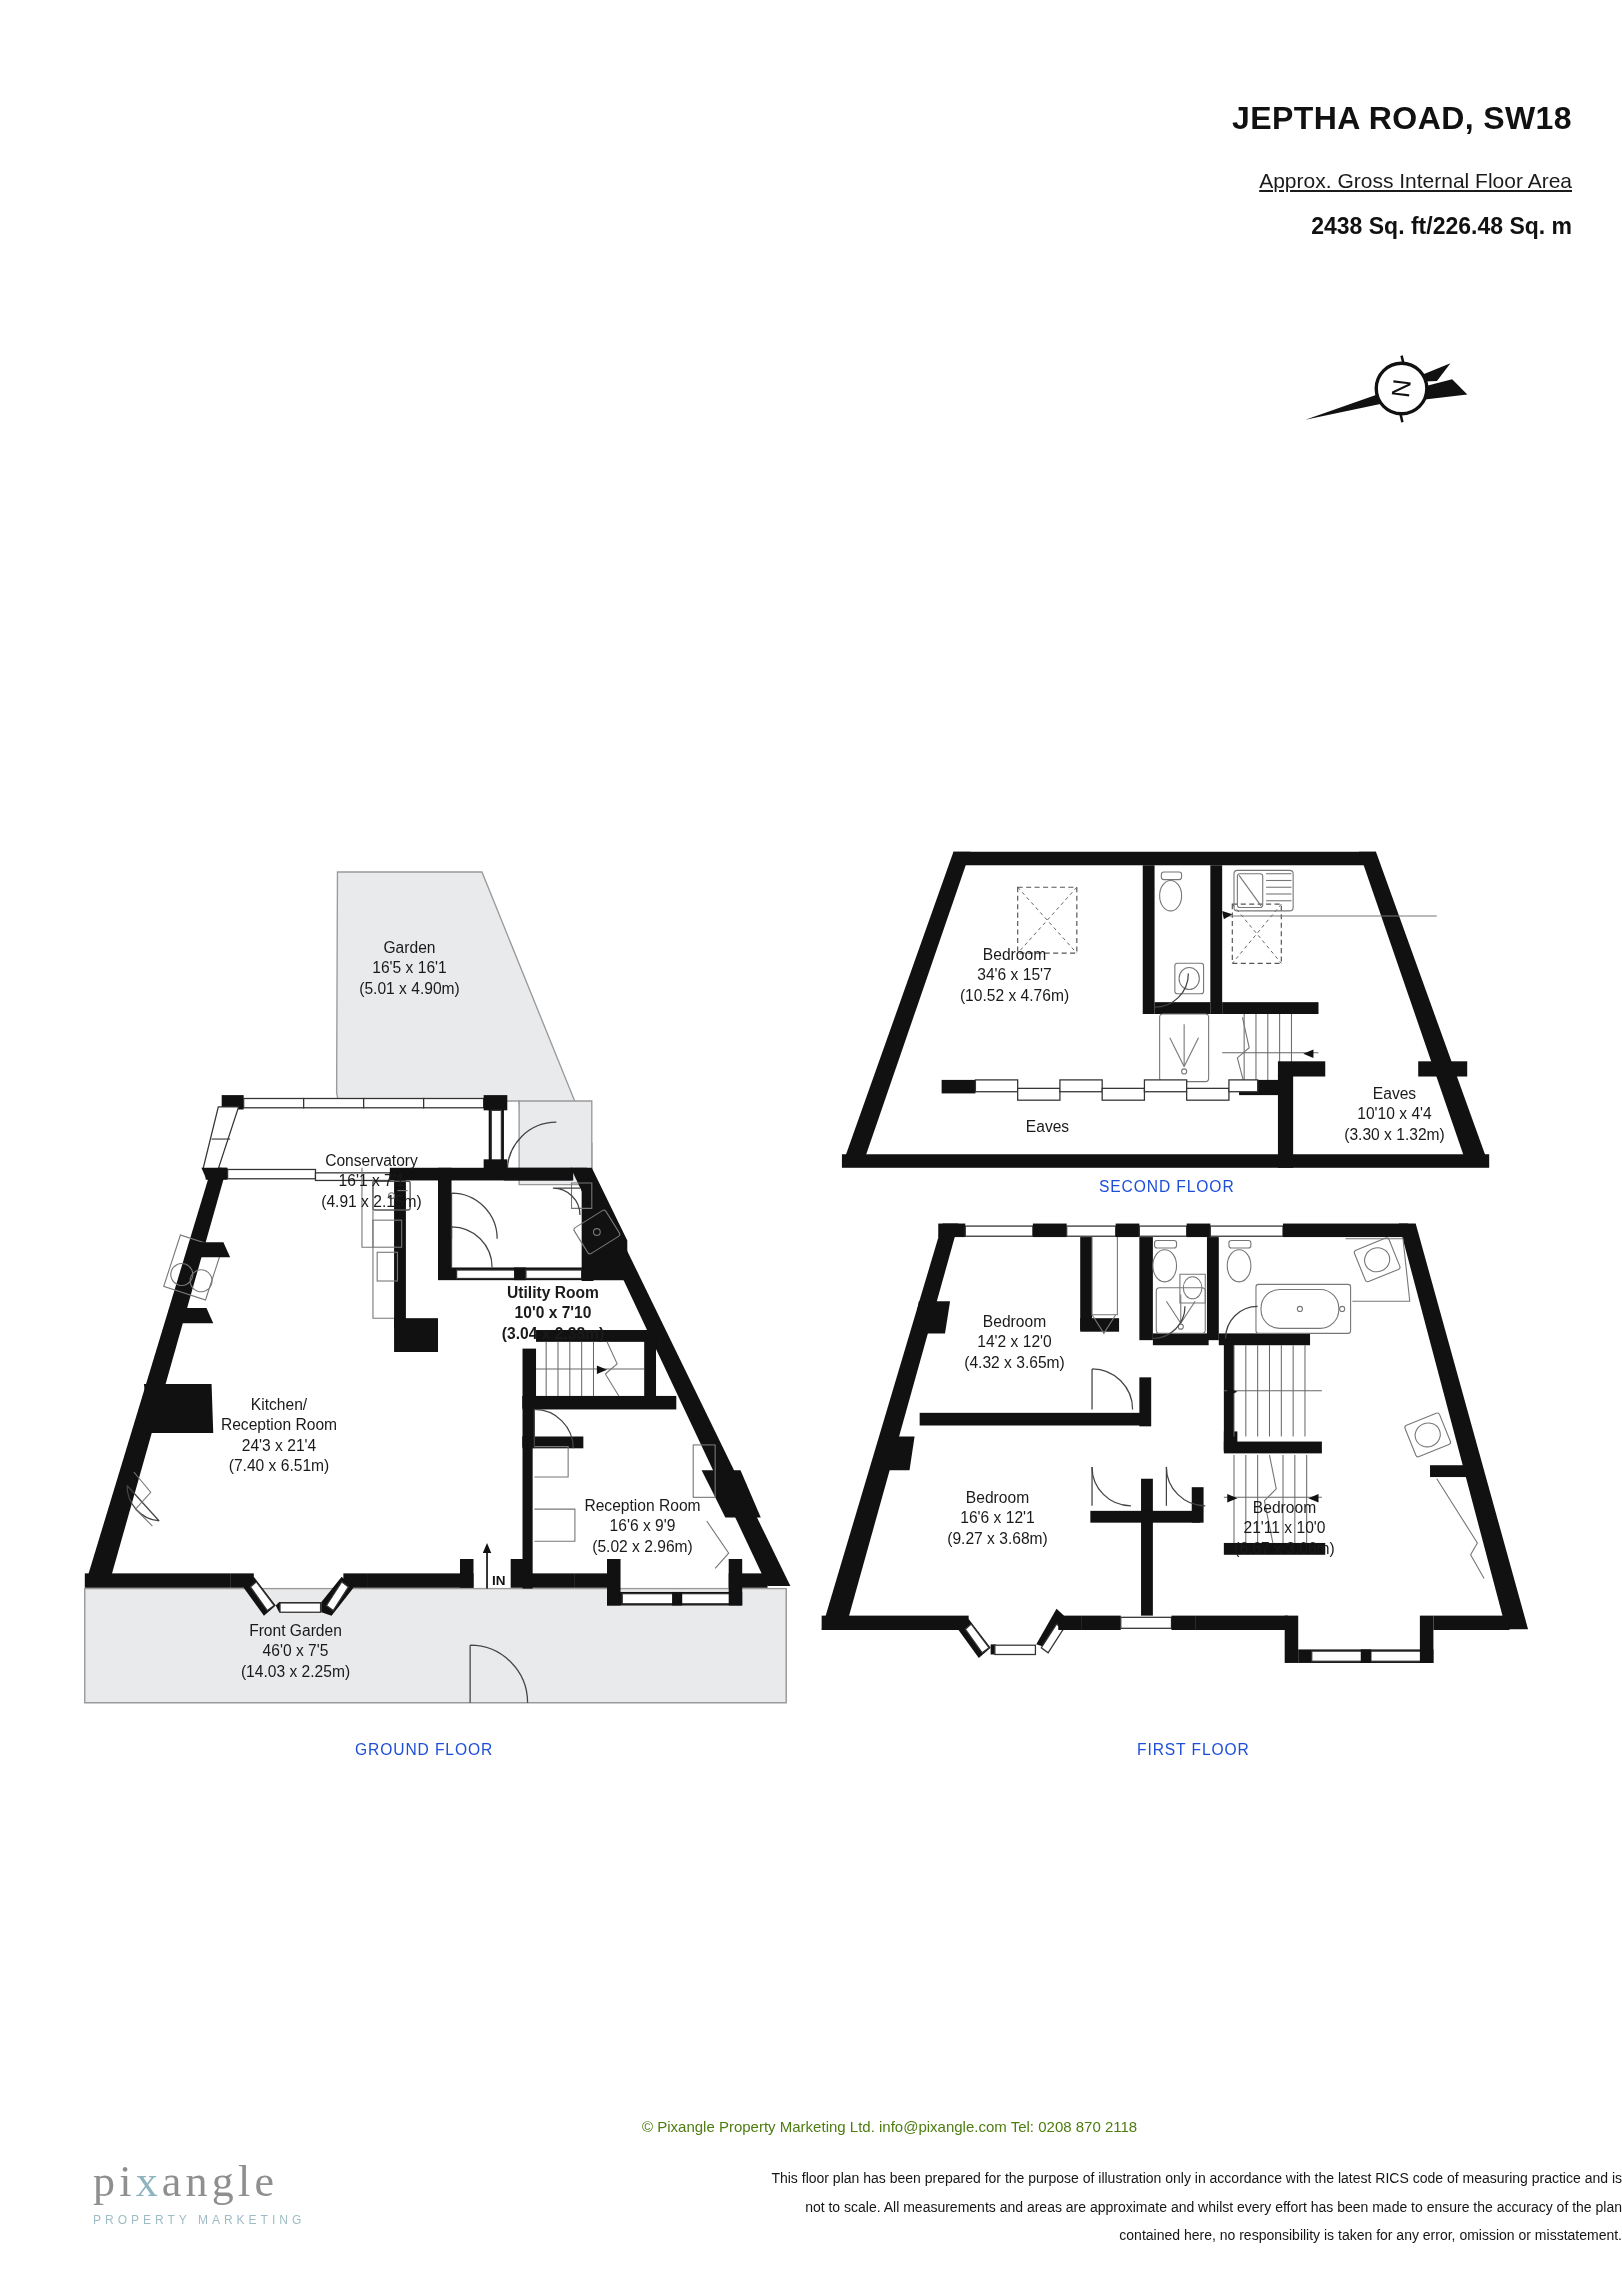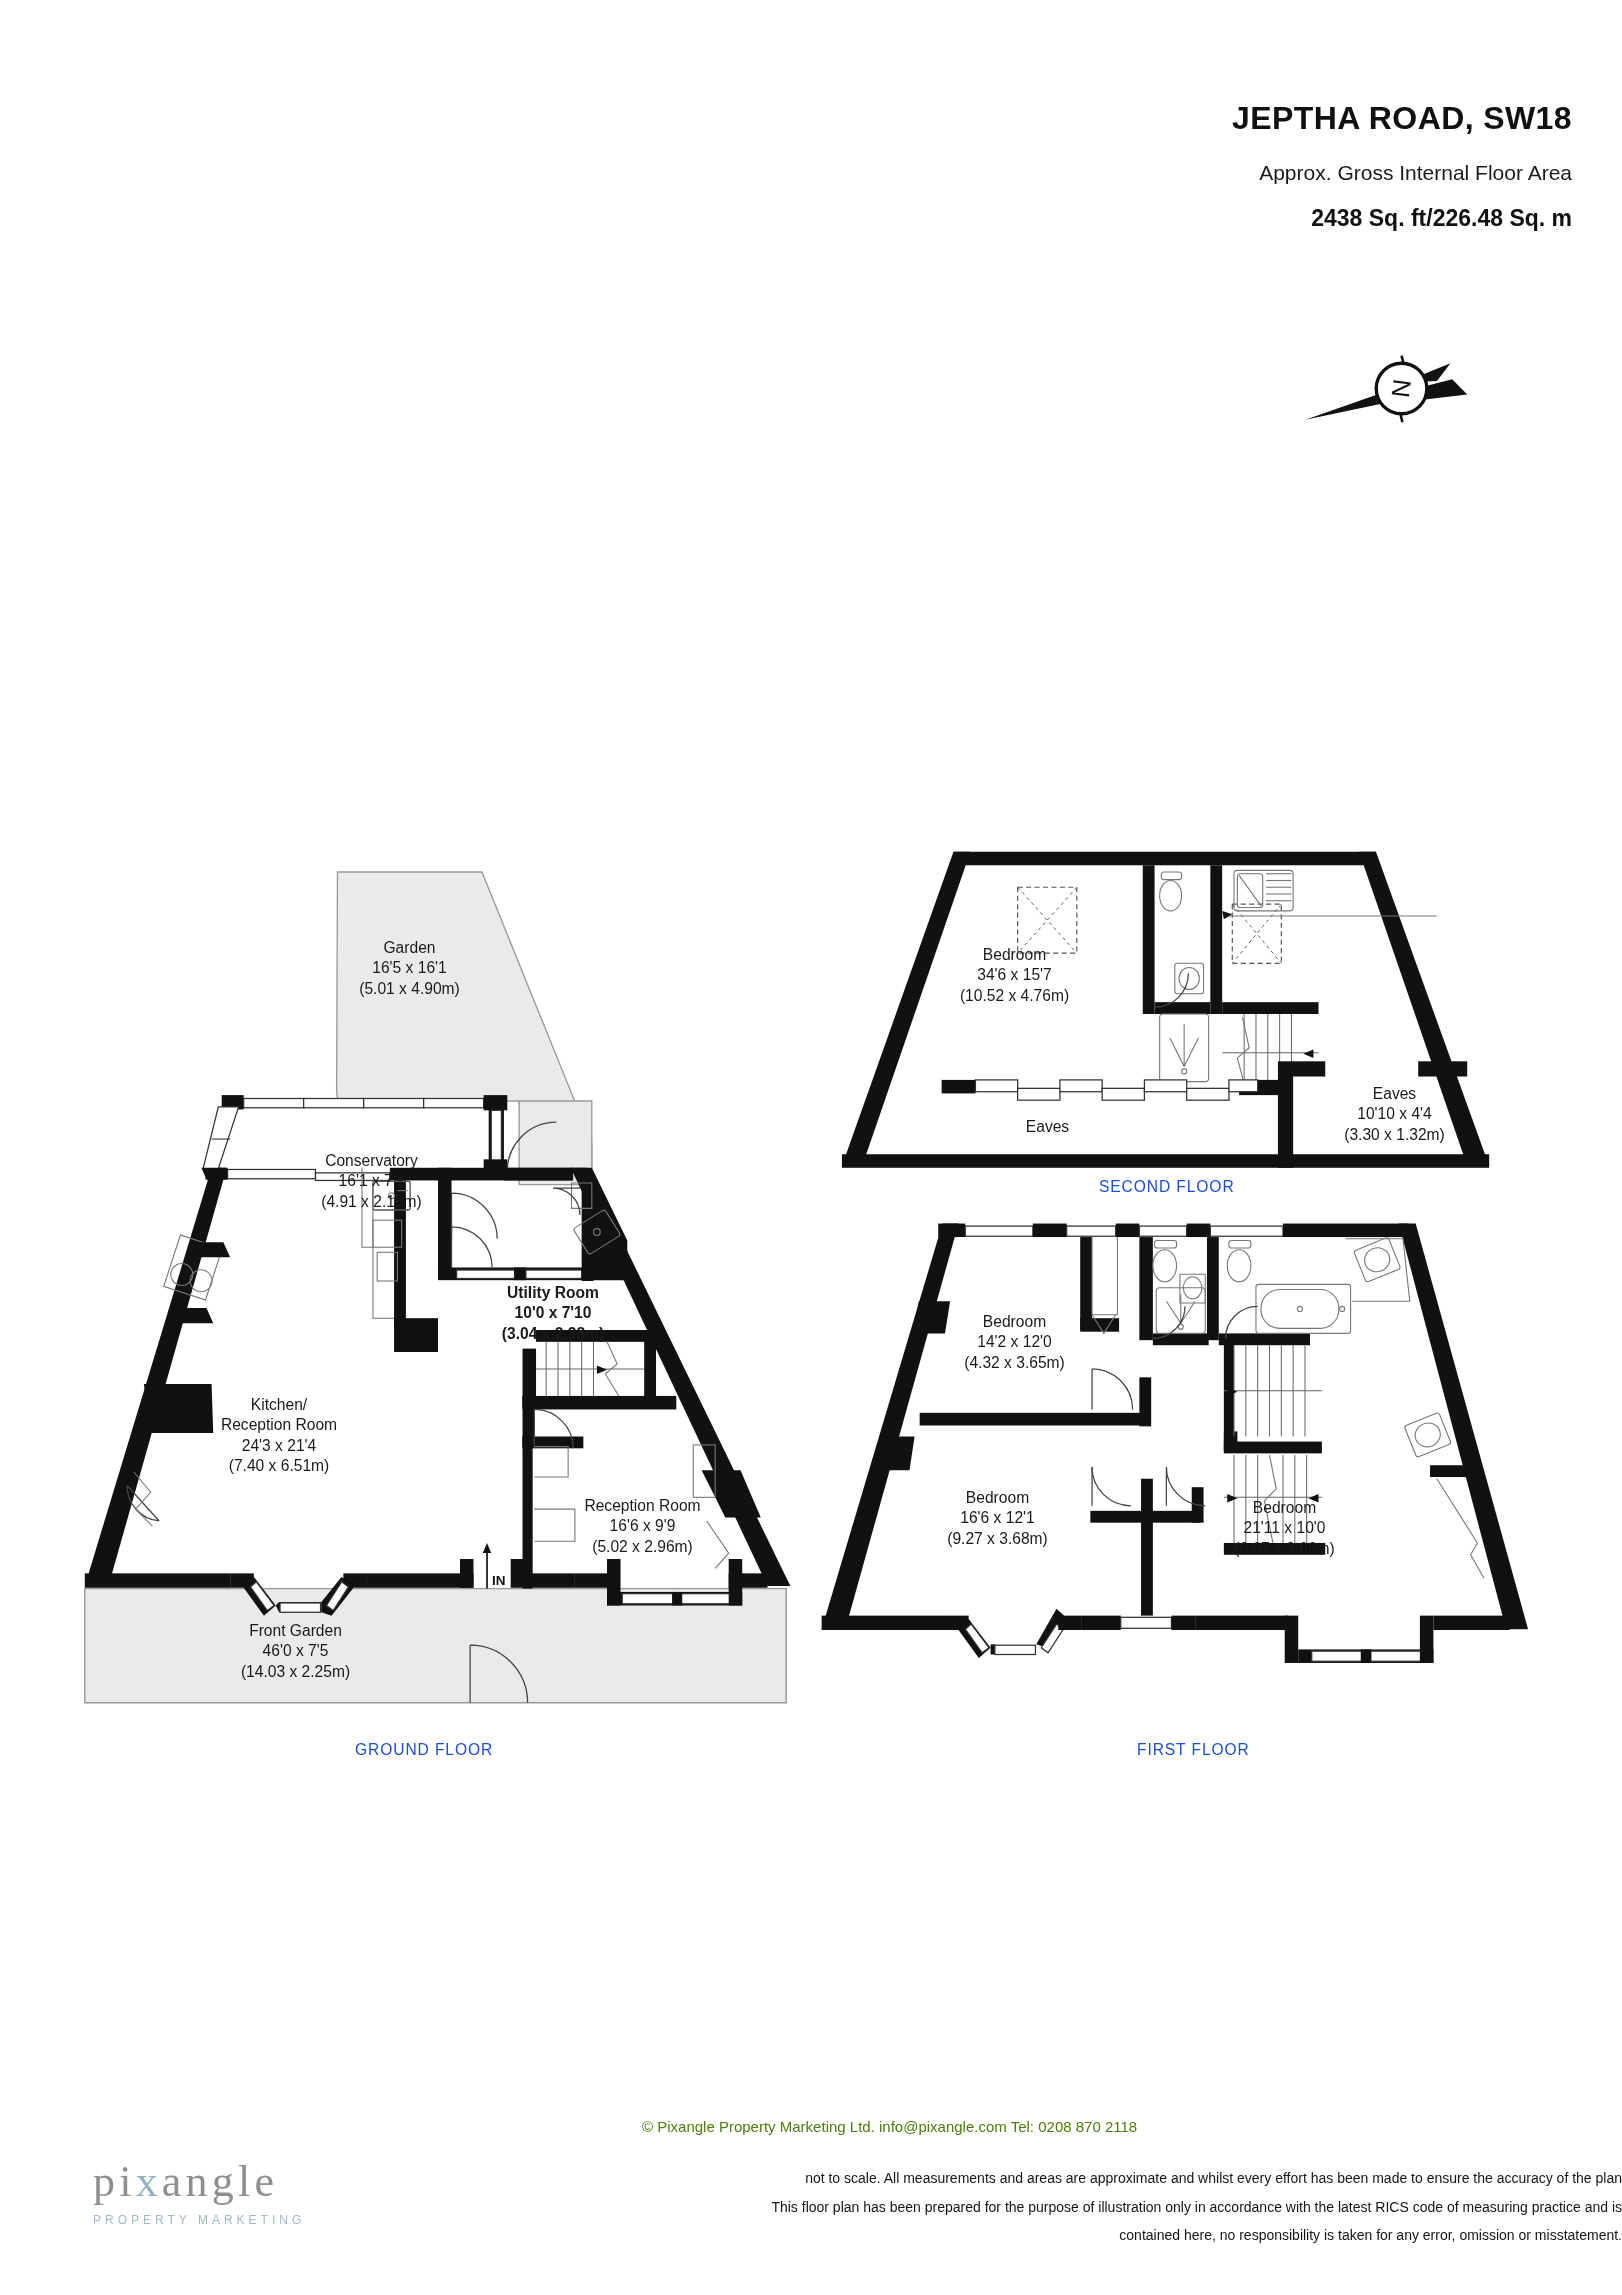--- a/index.html
+++ b/index.html
@@ -5,21 +5,21 @@
   html,body{margin:0;padding:0;background:#ffffff;}
   body{
     width:1623px;height:2295px;position:relative;overflow:hidden;
     font-family:"Liberation Sans","DejaVu Sans",sans-serif;
     color:#1a1a1a;-webkit-font-smoothing:antialiased;
   }
 
   
   #header{position:absolute;left:896px;top:101px;width:676px;text-align:right;}
   #title{font-size:32px;font-weight:bold;letter-spacing:0.4px;color:#111;line-height:1.1;margin:0;text-align:right;}
-  #subtitle{font-size:21px;font-weight:400;color:#1b1b1b;margin-top:25px;line-height:1.1;}
+  #subtitle{font-size:21px;font-weight:400;color:#1b1b1b;margin-top:33px;line-height:1.1;text-decoration:underline;}
   #area{font-size:23px;font-weight:bold;color:#111;margin-top:22px;line-height:1.1;}
 
   
   #compass{position:absolute;left:1302px;top:342px;width:194px;height:93px;}
 
   
   #plan{position:absolute;left:0;top:0;width:1623px;height:2295px;}
 
   
   .floor-caption{
@@ -521,22 +521,22 @@
   <span class="d1">21'11 x 10'0</span>
   <span class="d2">(6.67 x 3.06m)</span>
 </div>
 
 <div class="floor-caption" style="left:355px;top:1741px;">GROUND FLOOR</div>
 <div class="floor-caption" style="left:1137px;top:1741px;">FIRST FLOOR</div>
 <div class="floor-caption" style="left:1099px;top:1178px;">SECOND FLOOR</div>
 
 <div id="copyright">© Pixangle Property Marketing Ltd. info@pixangle.com Tel: 0208 870 2118</div>
 <div id="disclaimer">
+  <div>This floor plan has been prepared for the purpose of illustration only in accordance with the latest RICS code of measuring practice and is</div>
   <div>not to scale. All measurements and areas are approximate and whilst every effort has been made to ensure the accuracy of the plan</div>
-  <div>This floor plan has been prepared for the purpose of illustration only in accordance with the latest RICS code of measuring practice and is</div>
   <div>contained here, no responsibility is taken for any error, omission or misstatement.</div>
 </div>
 
 <div id="logo">
   <span class="word"><span>pi</span><span class="xx">x</span><span>angle</span></span>
   <span class="tag">PROPERTY MARKETING</span>
 </div>
 
 
 </body></html>

